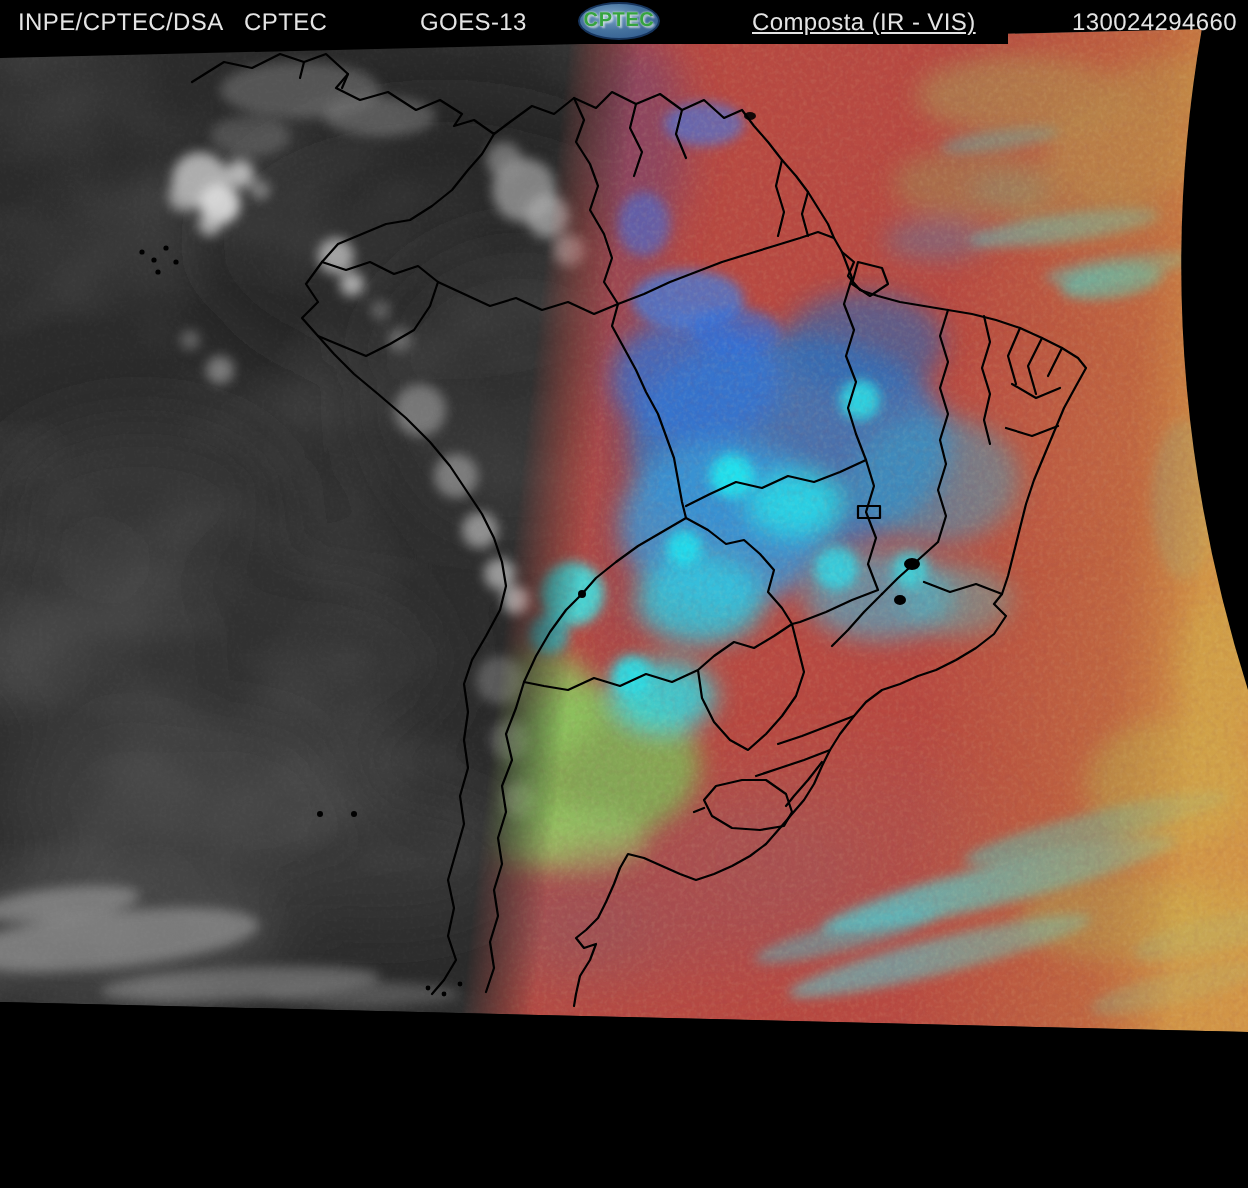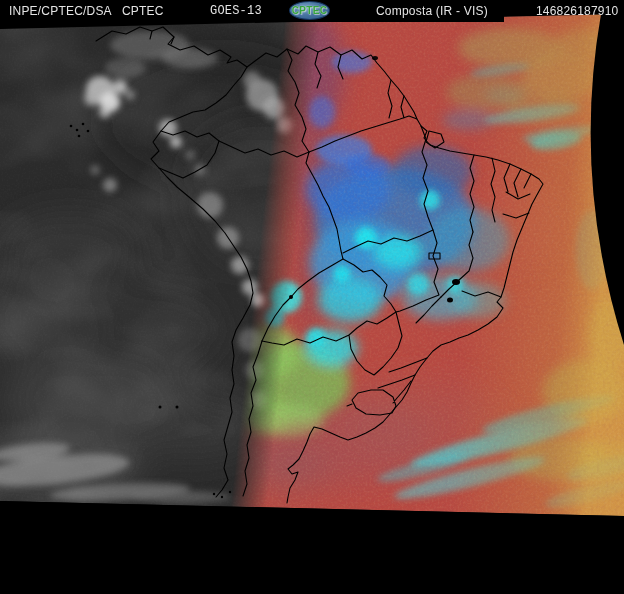--- a/index.html
+++ b/index.html
@@ -12,22 +12,22 @@
     position:absolute;left:0;top:0;width:504px;height:22px;
     background:var(--header-bg,#000);z-index:10;
   }
   .header .lbl{
     position:absolute;top:0;height:22px;line-height:22px;
     font-size:12px;color:var(--header-text,#e4e4e4);
     white-space:pre;letter-spacing:0.2px;
   }
   .lbl-agency{left:9px;}
   .lbl-noaa{left:122px;}
-  .lbl-sat{left:210px;font-family:Liberation Mono, monospace;}
-  .lbl-product{left:376px;}
+  .lbl-sat{left:210px;}
+  .lbl-product{left:376px;text-decoration:underline;}
   .lbl-time{left:536px;}
   .logo{
     position:absolute;left:289px;top:1px;width:41px;height:19px;
     border-radius:50%;
     background:radial-gradient(ellipse at 40% 35%, #7fa8cc 0%, #47749f 45%, #2b5589 100%);
     border:1px solid #16345c;
     display:flex;align-items:center;justify-content:center;
     box-sizing:border-box;
   }
   .logo span{
@@ -274,16 +274,16 @@
   </div>
 
   <div class="header">
     <span class="lbl lbl-agency">INPE/CPTEC/DSA</span>
     <span class="lbl lbl-noaa">CPTEC</span>
     <span class="lbl lbl-sat">GOES-13</span>
     <div class="logo">
       <span>CPTEC</span>
     </div>
     <span class="lbl lbl-product">Composta (IR - VIS)</span>
-    <span class="lbl lbl-time">146826187910</span>
+    <span class="lbl lbl-time">130024294660</span>
   </div>
 
 </div>
 
 </body></html>

